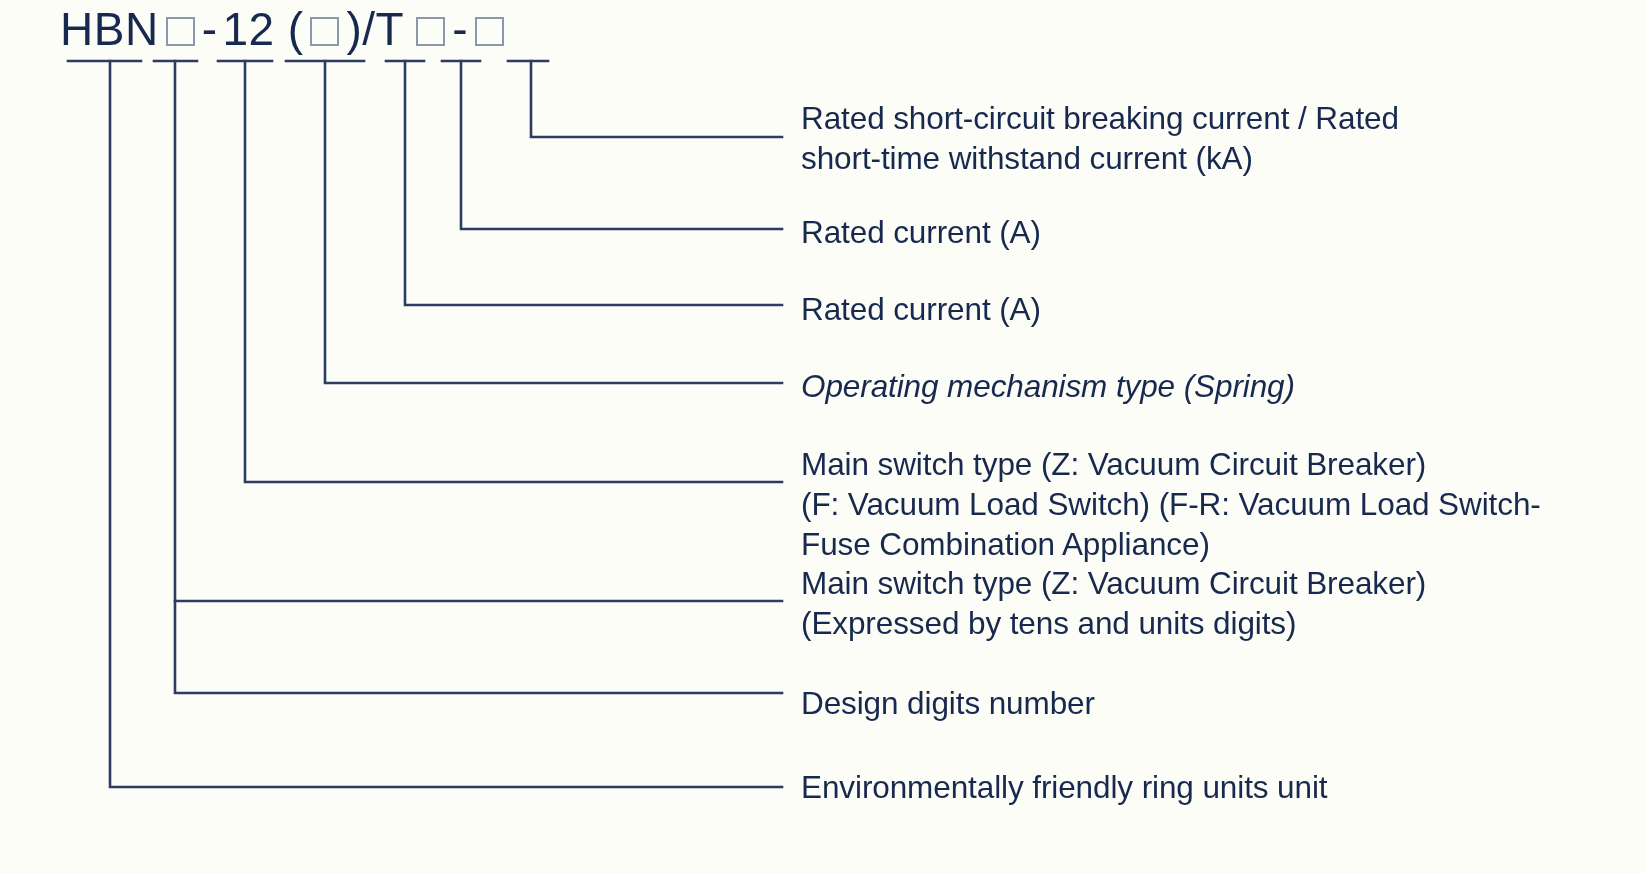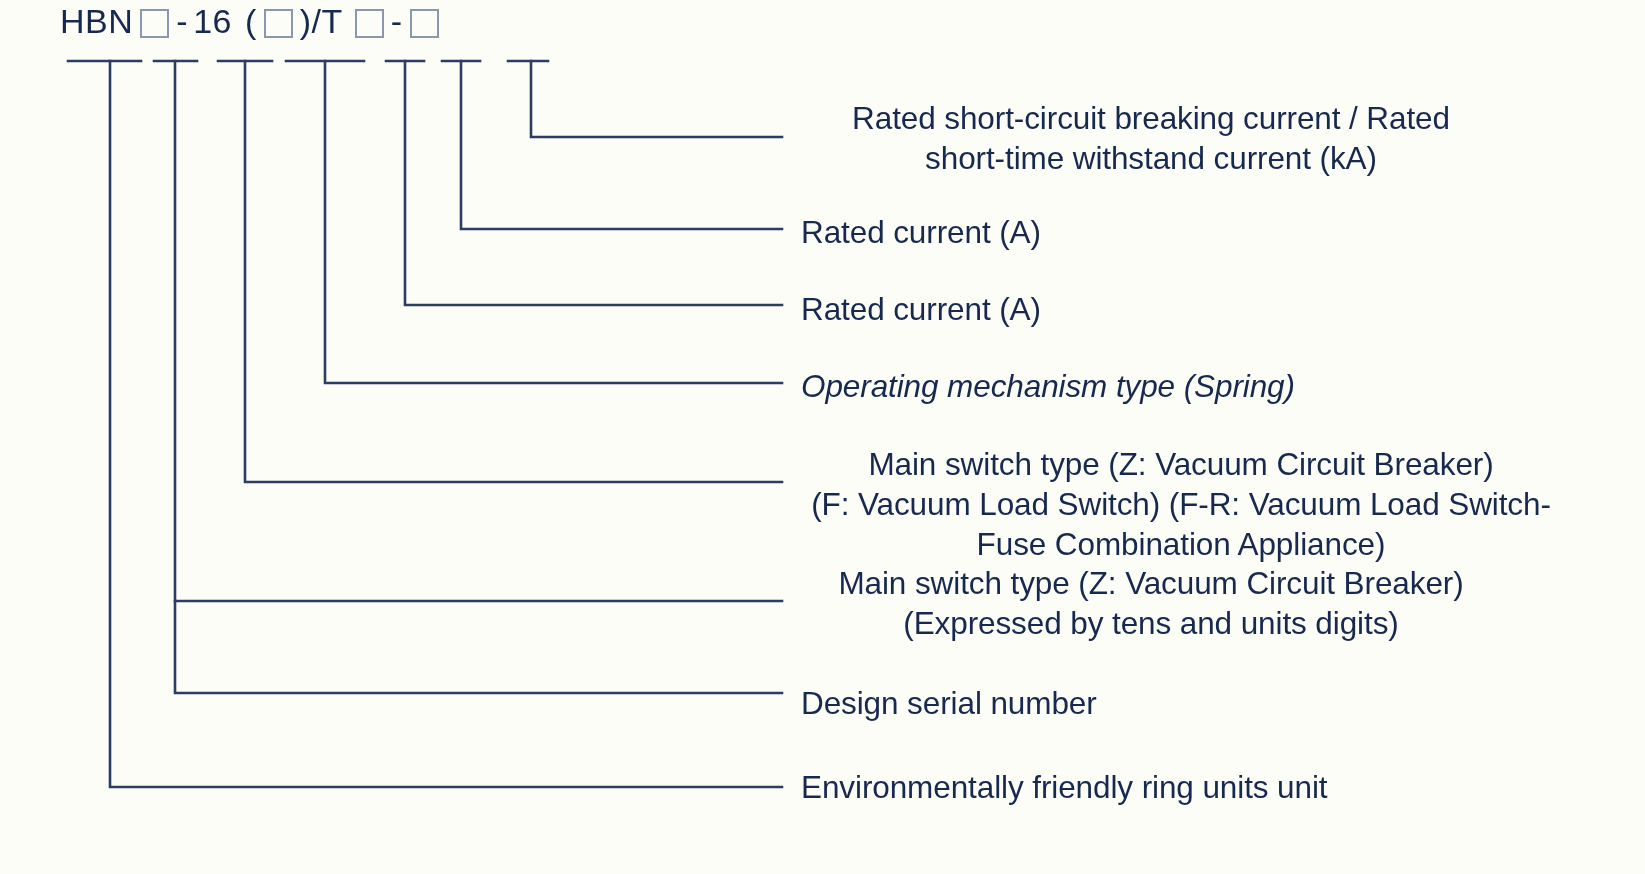--- a/index.html
+++ b/index.html
@@ -10,21 +10,21 @@
     font-family:"Liberation Sans","DejaVu Sans",sans-serif;
     color:#17294f;
     overflow:hidden;
   }
   #stage{position:relative;width:1645px;height:874px;}
 
   
   #code-row{
     position:absolute;left:60px;top:2px;
     display:flex;align-items:center;
-    font-size:34px;
+    font-size:46px;
     letter-spacing:.5px;
     color:#17294f;
     white-space:nowrap;
   }
   .code-txt{font-weight:400;}
   .code-box{
     display:inline-block;
     width:29px;height:29px;
     border:2px solid #8a97ad;
     box-sizing:border-box;
@@ -38,34 +38,33 @@
   #lines{position:absolute;left:0;top:0;width:1645px;height:874px;}
 
   
   .label{
     position:absolute;
     font-size:31.5px;
     line-height:40px;
     color:#17294f;
     white-space:pre-line;
     letter-spacing:-0.1px;
-    text-align:center;
   }
 </style>
 </head>
 <body>
 
 <div id="stage">
 
   <div id="code-row">
     <span class="code-txt">HBN</span>
     <span class="code-box"></span>
     <span class="code-txt">-</span>
     <span class="code-gap-s"></span>
-    <span class="code-txt">16</span>
+    <span class="code-txt">12</span>
     <span class="code-gap"></span>
     <span class="code-txt">(</span>
     <span class="code-box"></span>
     <span class="code-txt">)</span>
     <span class="code-txt">/</span>
     <span class="code-txt">T</span>
     <span class="code-gap-s"></span>
     <span class="code-box"></span>
     <span class="code-txt">-</span>
     <span class="code-box"></span>
@@ -109,17 +108,17 @@
 
   <div class="label" style="left:801px;top:366px;font-style:italic;">Operating mechanism type (Spring)</div>
 
   <div class="label" style="left:801px;top:444px;width:760px;">Main switch type (Z: Vacuum Circuit Breaker)
 (F: Vacuum Load Switch) (F-R: Vacuum Load Switch-
 Fuse Combination Appliance)</div>
 
   <div class="label" style="left:801px;top:563px;width:700px;">Main switch type (Z: Vacuum Circuit Breaker)
 (Expressed by tens and units digits)</div>
 
-  <div class="label" style="left:801px;top:683px;">Design serial number</div>
+  <div class="label" style="left:801px;top:683px;">Design digits number</div>
 
   <div class="label" style="left:801px;top:767px;">Environmentally friendly ring units unit</div>
 
 </div>
 
 </body></html>

